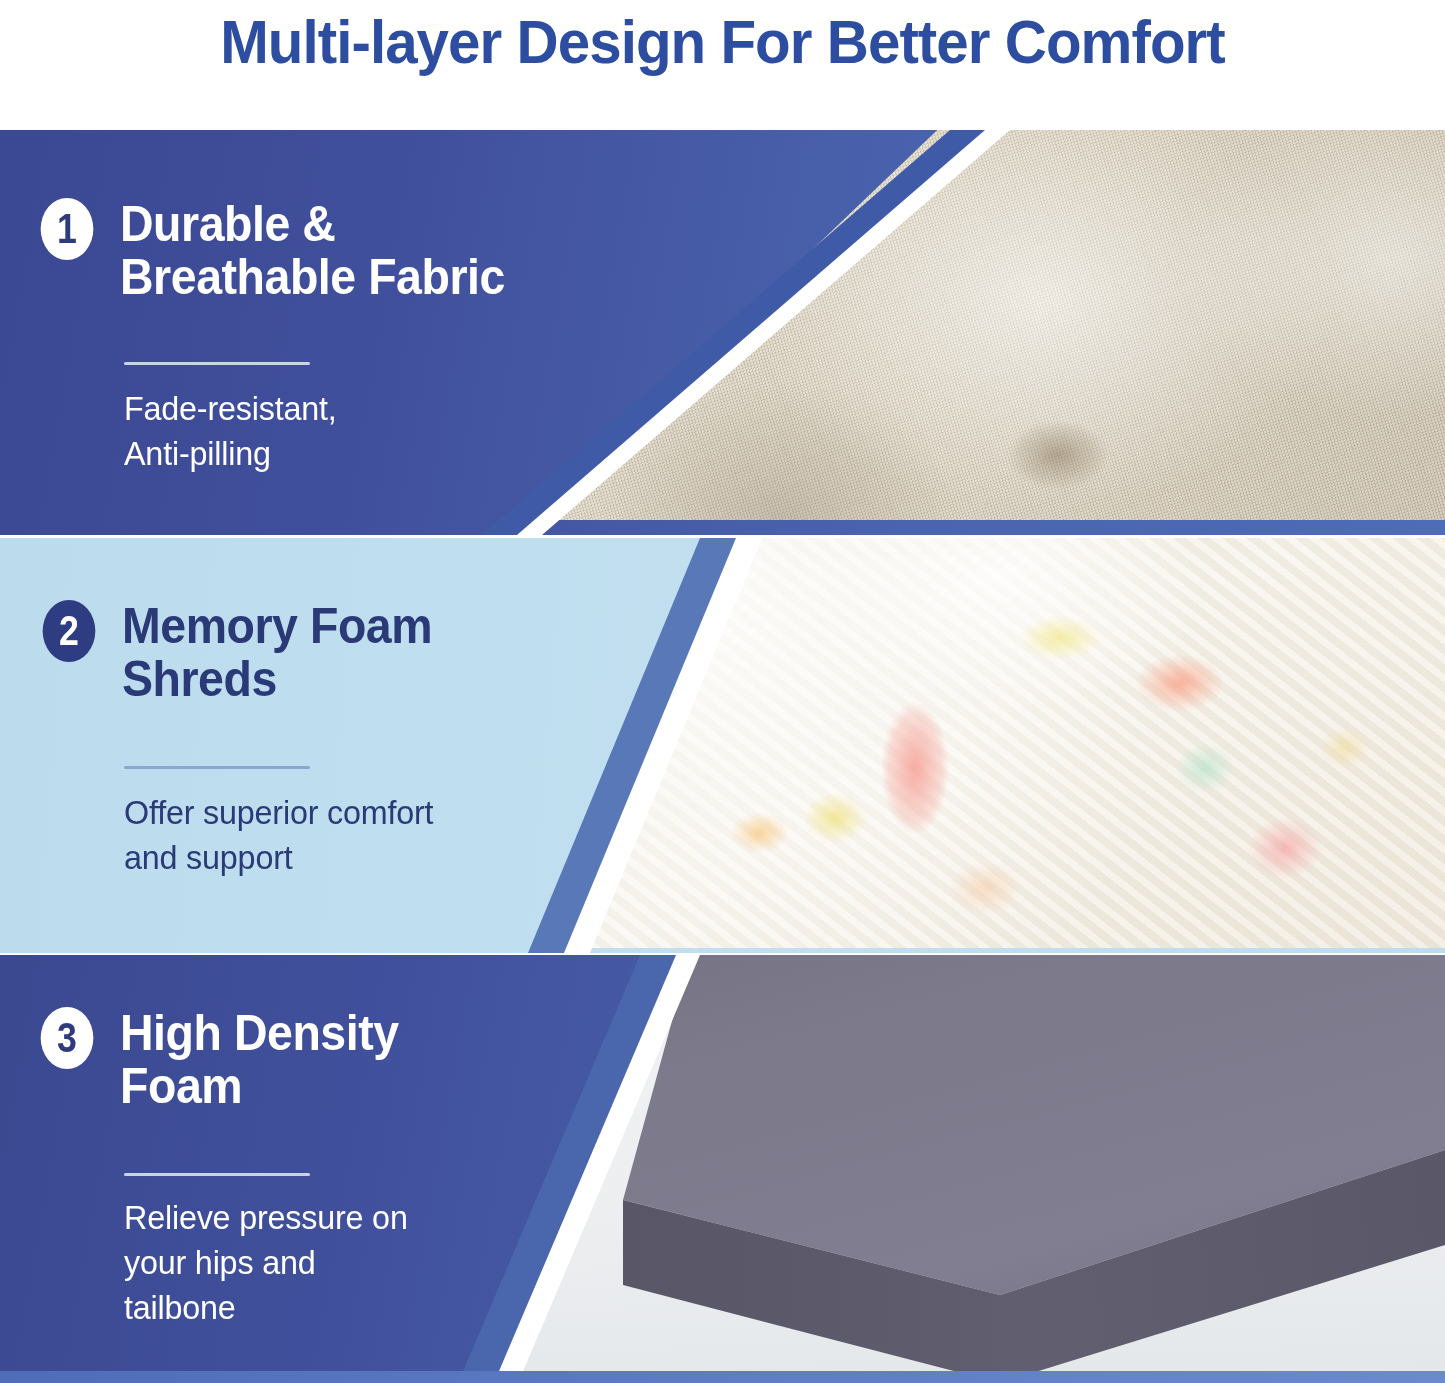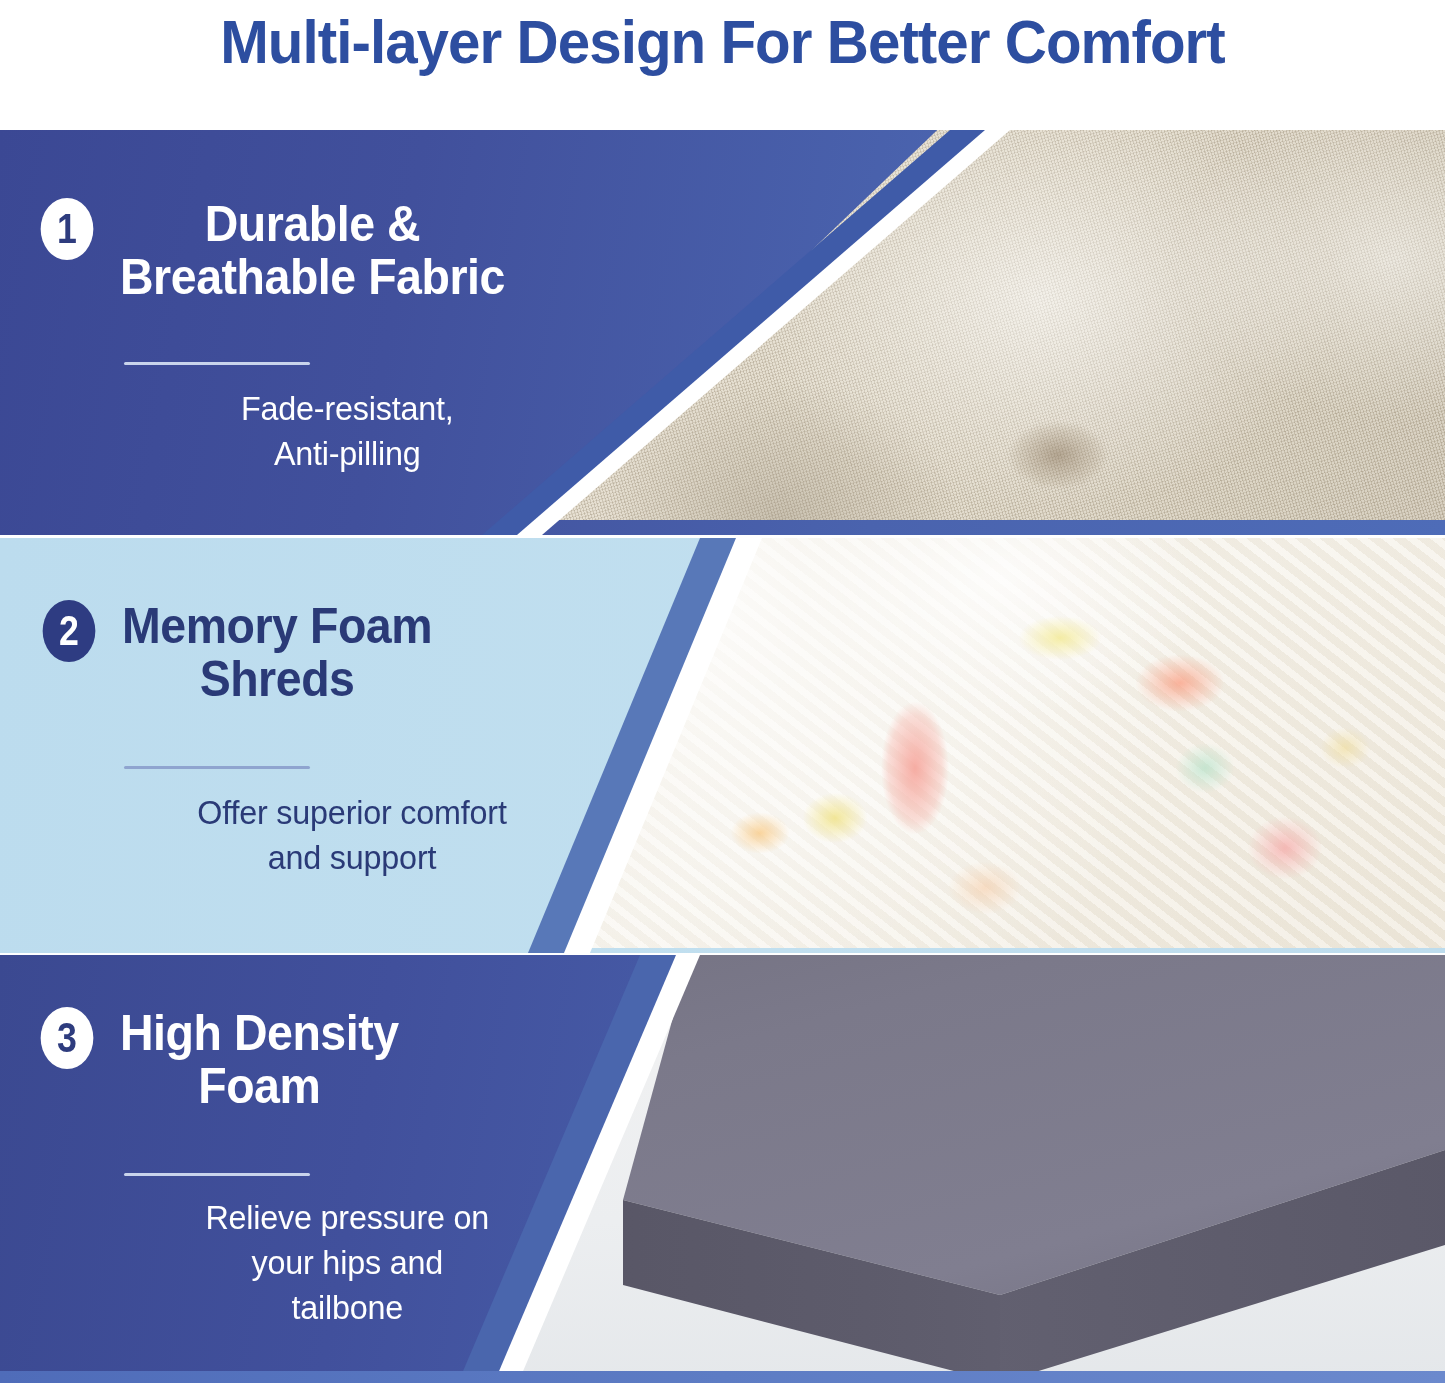--- a/index.html
+++ b/index.html
@@ -9,21 +9,20 @@
   }
   body {
     font-family: "Liberation Sans", sans-serif;
   }
   .canvas {
     position: relative;
     width: 1445px;
     height: 1383px;
     background: #ffffff;
     overflow: hidden;
-    text-align: center;
   }
 
   
   .title {
     position: absolute;
     left: 0;
     top: 2px;
     width: 1445px;
     height: 78px;
     display: flex;

